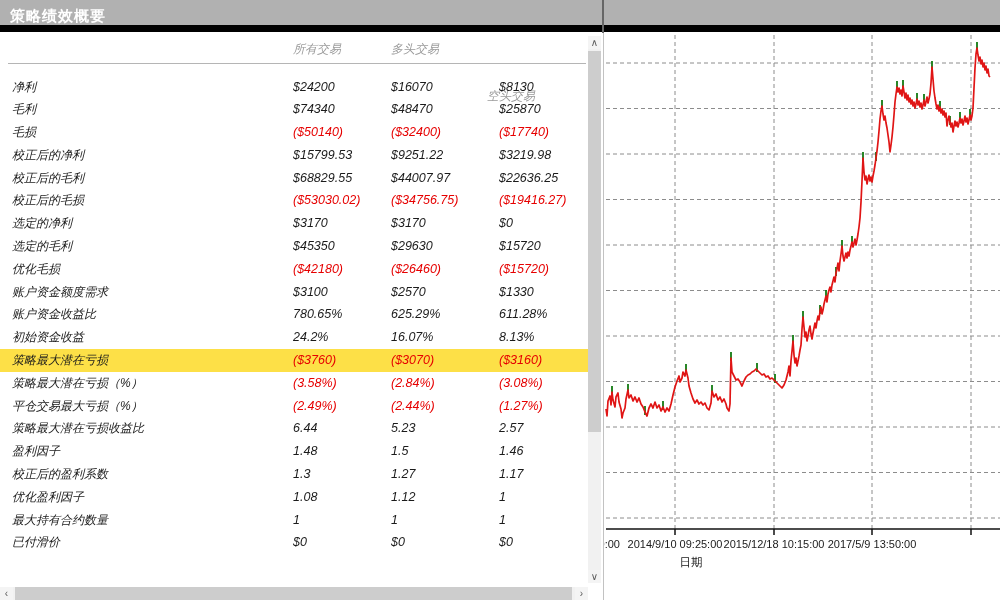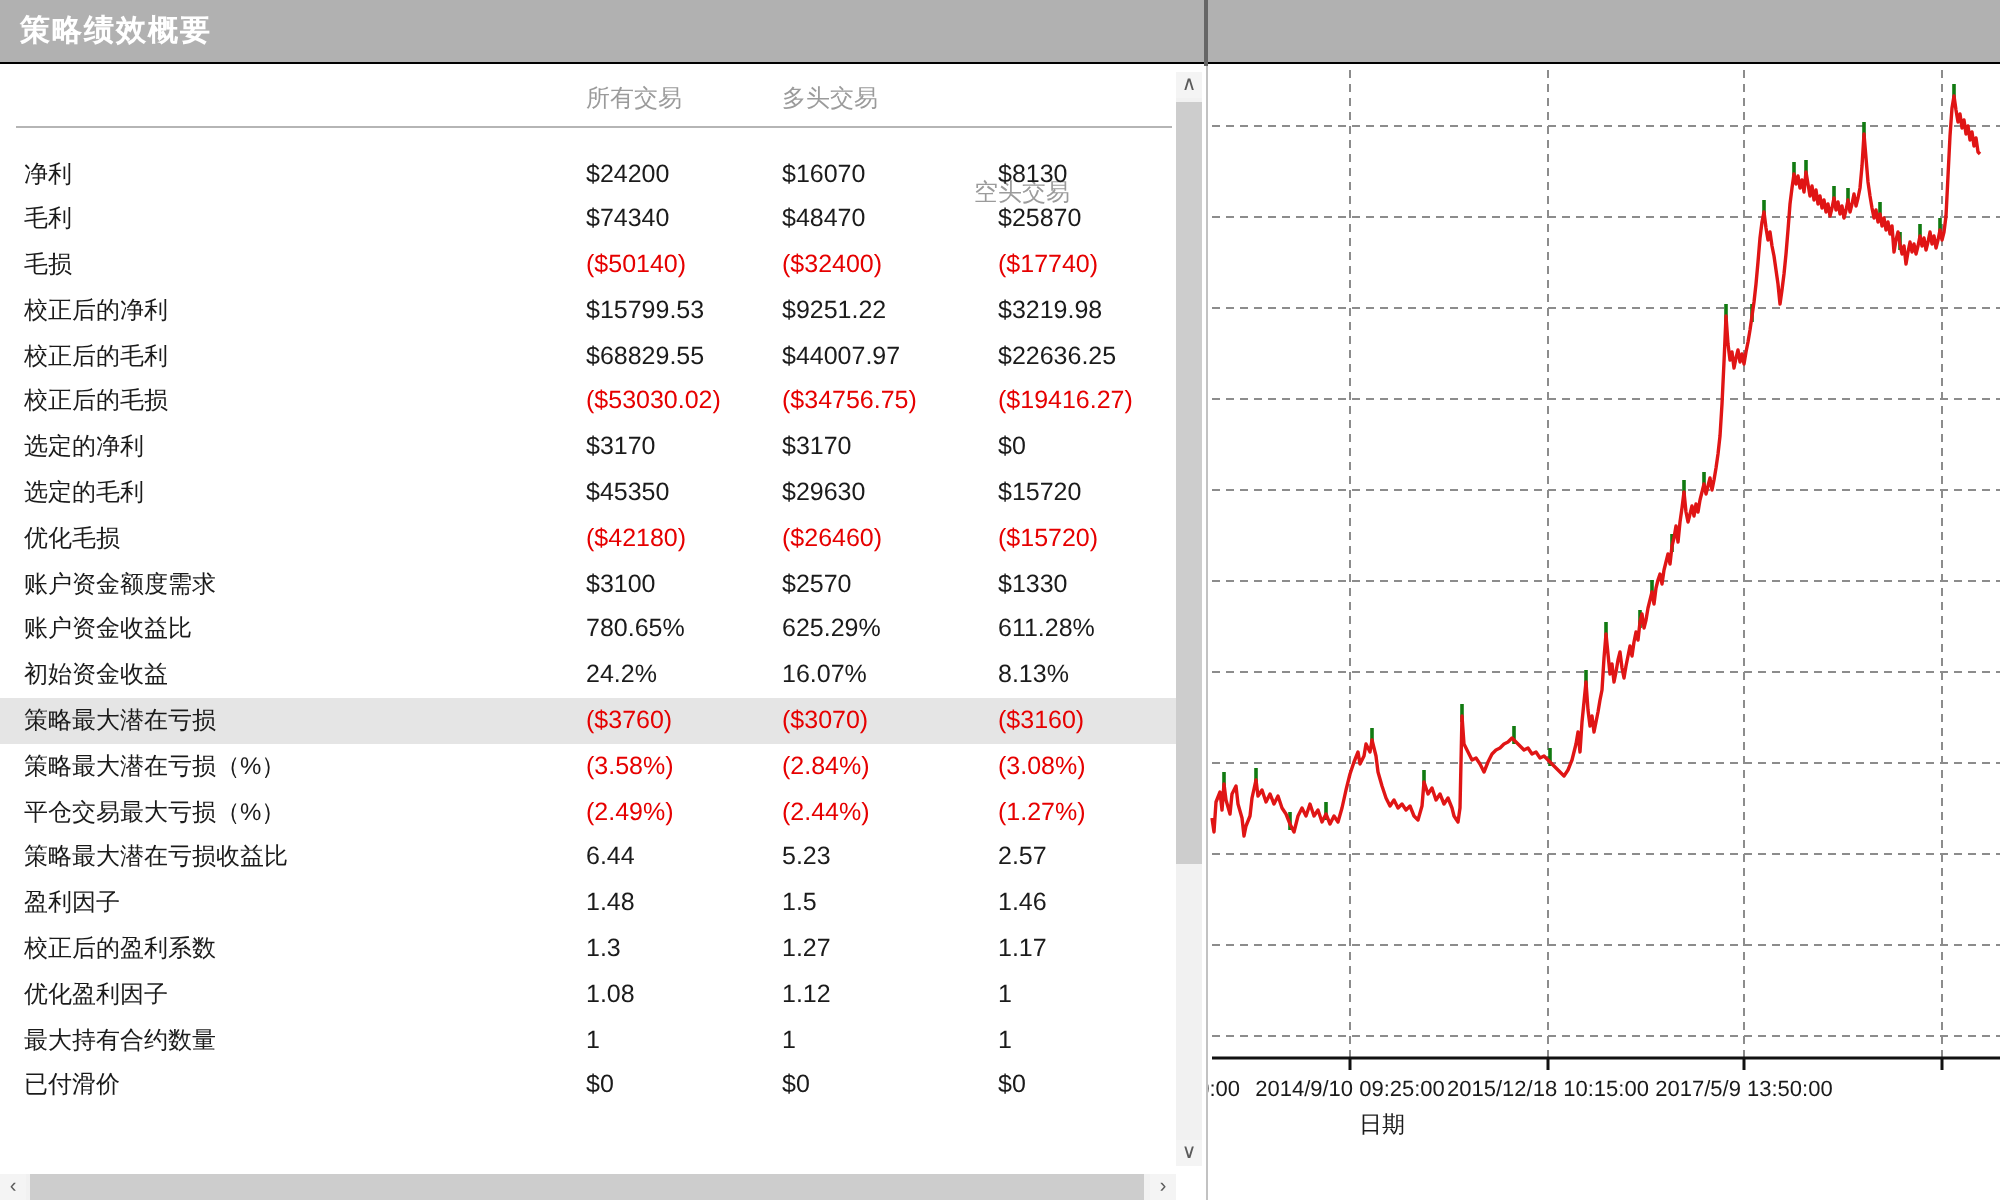--- a/index.html
+++ b/index.html
@@ -1,33 +1,33 @@
 <!DOCTYPE html>
 <html><head>
 <meta charset="utf-8">
 <style>
   html,body{margin:0;padding:0;background:#888;}
   #screen{position:relative;width:1000px;height:600px;background:#fff;overflow:hidden;
           font-family:"Liberation Sans","DejaVu Sans",sans-serif;-webkit-font-smoothing:antialiased;}
   
   #titlebar{position:absolute;left:0;top:0;width:1000px;height:32px;background:#b1b1b1;
-            border-bottom:1px solid #000000;box-sizing:border-box;}
+            border-bottom:7px solid #000000;box-sizing:border-box;}
   #titlebar .title{position:absolute;left:10px;top:0;line-height:31px;color:#fff;font-size:15px;font-weight:bold;letter-spacing:1px;}
   #panel-divider-top{position:absolute;left:602px;top:0;width:2px;height:33px;background:#666;}
   #panel-divider{position:absolute;left:603px;top:33px;width:1px;height:567px;background:#c2c2c2;}
   #chart-top-border{position:absolute;left:604px;top:33px;width:396px;height:1px;background:#787878;}
 
   
-  #table-panel{position:absolute;left:0;top:33px;width:588px;height:554px;background:#fff;}
+  #table-panel{position:absolute;left:0;top:33px;width:588px;height:554px;background:#fff;font-style:italic;}
   .hcell{position:absolute;top:3px;height:26px;line-height:26px;font-size:12px;color:#9b9b9b;}
   #hc0{left:293px;} #hc1{left:391px;} #hc2{left:487px;margin-top:47px;}
   #header-line{position:absolute;left:8px;top:30px;width:578px;height:1px;background:#b5b5b5;}
   #table-rows{position:absolute;left:0;top:42.5px;width:588px;}
   .trow{position:relative;height:22.8px;width:588px;}
-  .trow.hl{background:#e5e5e5;}
+  .trow.hl{background:#fde047;}
   .rlabel{position:absolute;left:12px;top:0;height:22.8px;line-height:22.8px;font-size:12px;color:#1b1b1b;white-space:nowrap;}
   .rval{position:absolute;top:0;height:22.8px;line-height:22.8px;font-size:12.5px;color:#1b1b1b;white-space:nowrap;}
   .rval.c0{left:293px;} .rval.c1{left:391px;} .rval.c2{left:487px;margin-left:12px;}
   .rval.neg{color:#e60000;}
 
   
   .sb-arrow{position:absolute;display:flex;align-items:center;justify-content:center;
             background:#f4f4f4;color:#5b5b5b;font-size:10px;cursor:default;user-select:none;}
   #vscroll{position:absolute;left:588px;top:36px;width:13px;height:547px;background:#f1f1f1;}
   #vscroll .up{left:0;top:0;width:13px;height:13px;}

